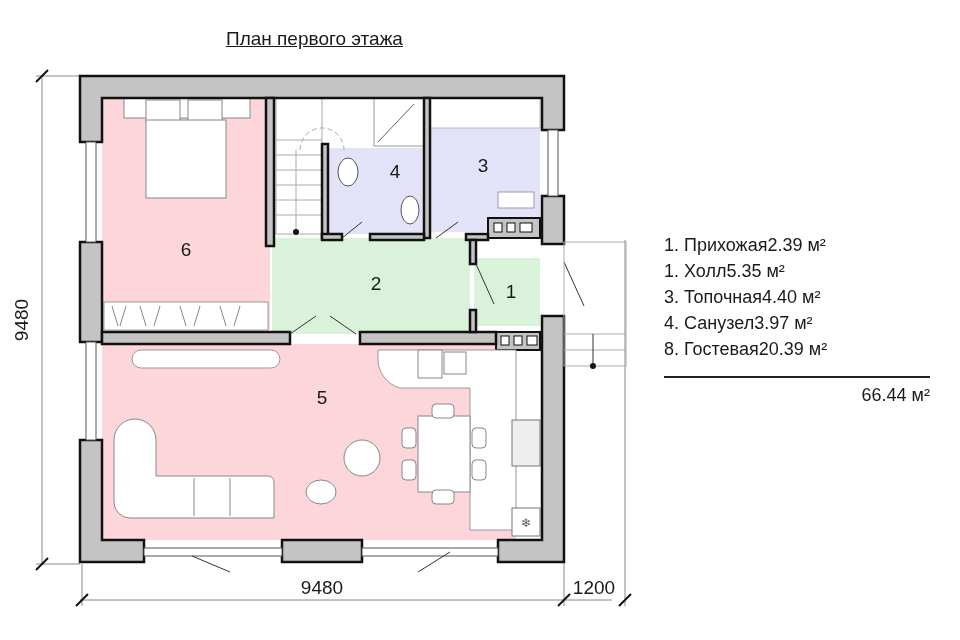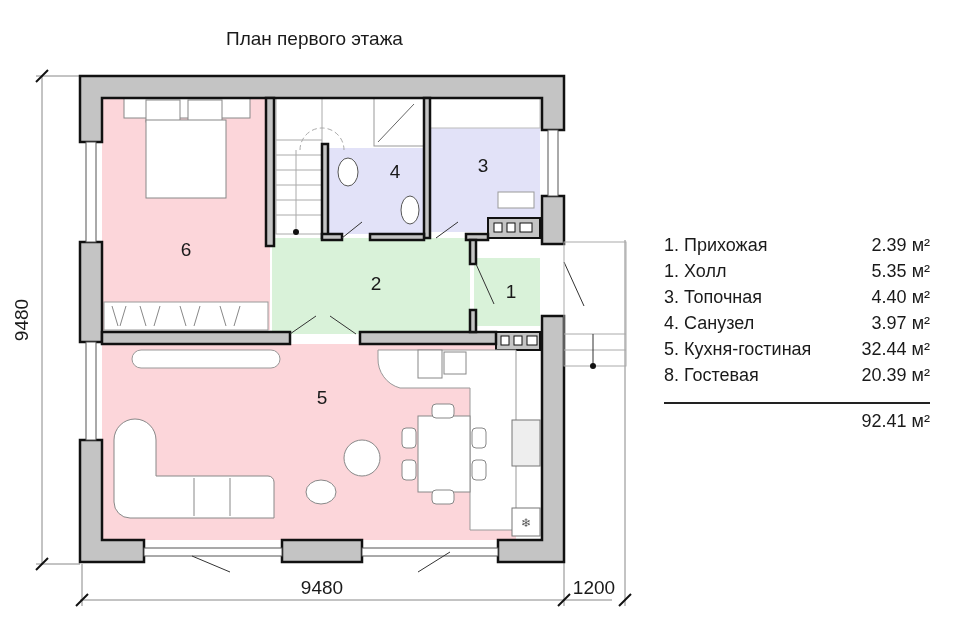--- a/index.html
+++ b/index.html
@@ -1,20 +1,20 @@
 <!DOCTYPE html>
 <html><head>
 <meta charset="utf-8">
 <style>
   html,body{margin:0;padding:0;background:#fff;}
   body{width:960px;height:640px;position:relative;overflow:hidden;font-family:"Liberation Sans",sans-serif;color:#1a1a1a;}
-  .title{position:absolute;left:226px;top:28px;font-size:19px;}
+  .title{position:absolute;left:226px;top:28px;font-size:19px;text-decoration:underline;}
   svg{position:absolute;left:0;top:0;}
   .legend{position:absolute;left:664px;top:232px;width:266px;font-size:18px;}
-  .legend .row{display:flex;justify-content:space-between;height:26px;line-height:26px;}
+  .legend .row{display:flex;height:26px;line-height:26px;}
   .legend .rule{border-top:2px solid #222;margin:14px 0 0 0;}
   .legend .total{text-align:right;height:34px;line-height:34px;}
   .lbl{font-family:"Liberation Sans",sans-serif;font-size:19px;fill:#1a1a1a;}
   .dim{font-family:"Liberation Sans",sans-serif;font-size:19px;fill:#1a1a1a;}
 </style>
 </head>
 <body>
 
 <div class="title">План первого этажа</div>
 
@@ -185,22 +185,18 @@
   </div>
   <div class="row">
     <span>3. Топочная</span>
     <span>4.40 м²</span>
   </div>
   <div class="row">
     <span>4. Санузел</span>
     <span>3.97 м²</span>
   </div>
   <div class="row">
-    <span>5. Кухня-гостиная</span>
-    <span>32.44 м²</span>
-  </div>
-  <div class="row">
     <span>8. Гостевая</span>
     <span>20.39 м²</span>
   </div>
   <div class="rule"></div>
-  <div class="total">92.41 м²</div>
+  <div class="total">66.44 м²</div>
 </div>
 
 </body></html>

